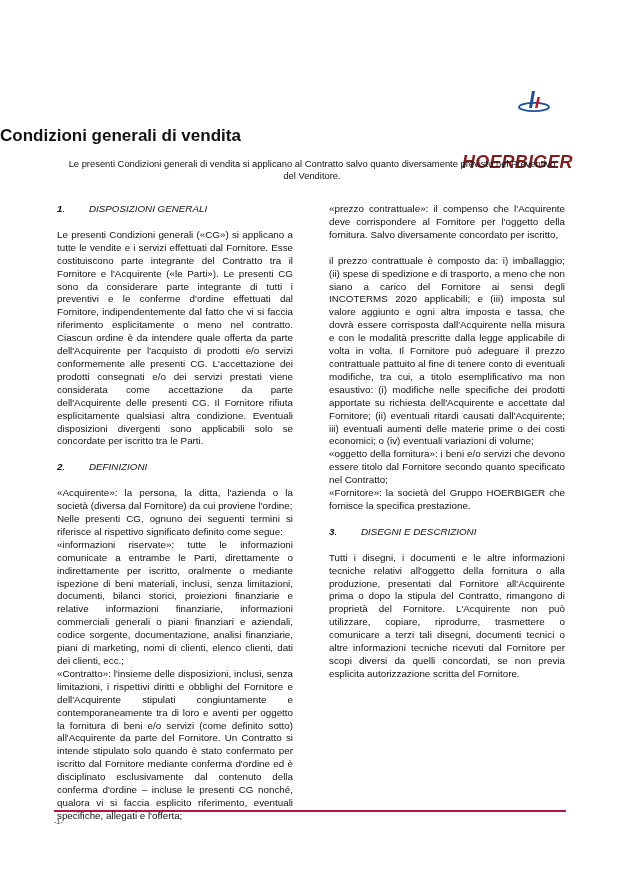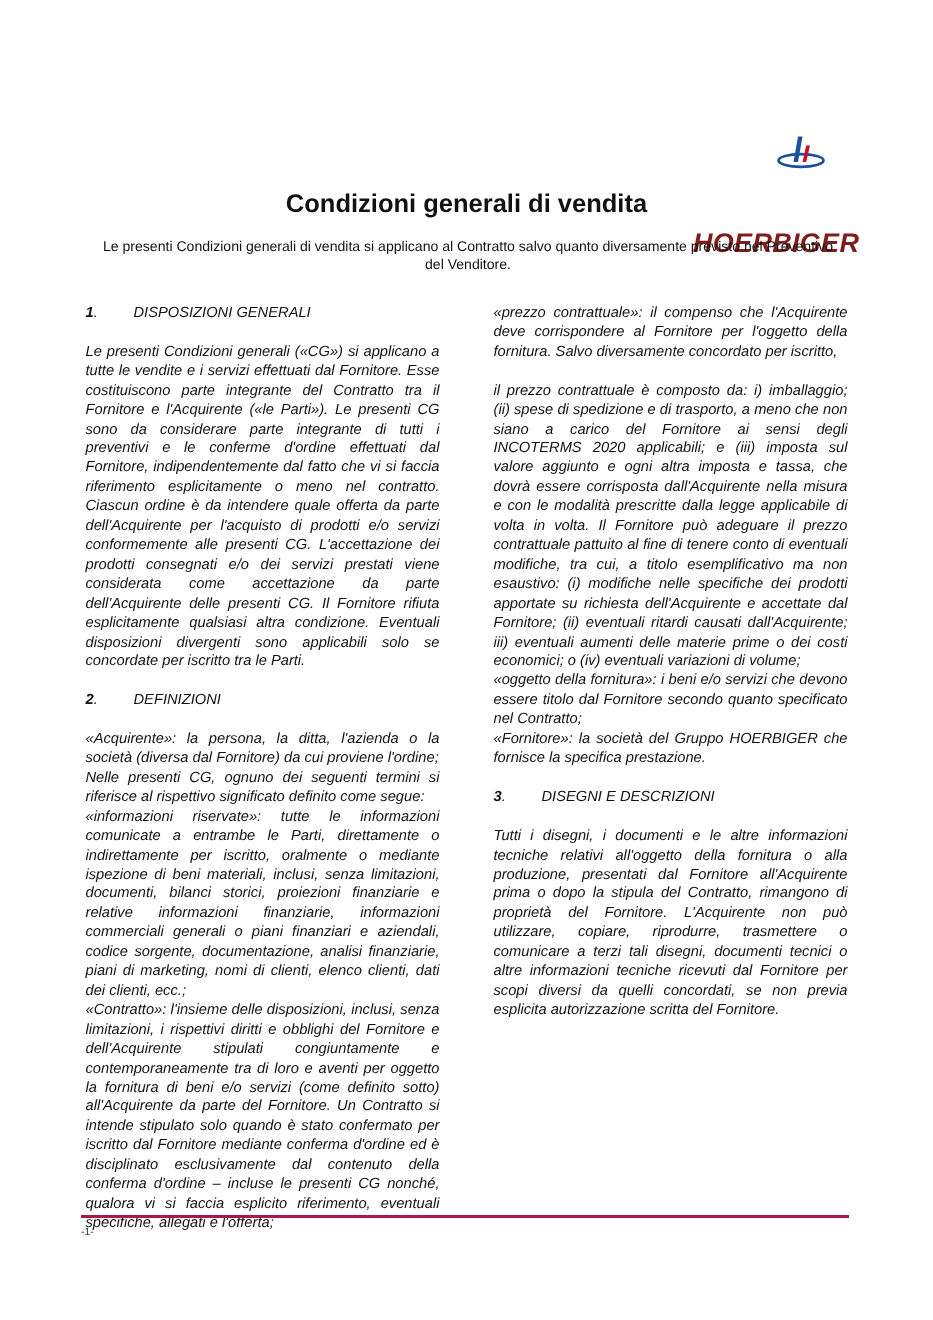--- a/index.html
+++ b/index.html
@@ -1,29 +1,29 @@
 <!DOCTYPE html>
 <html><head>
   <meta charset="utf-8">
   <style>
     html, body { margin: 0; padding: 0; background: #ffffff; }
     body { width: 622px; height: 880px; position: relative; overflow: hidden; font-family: "Liberation Sans", sans-serif; color: #111; }
     .logo { position: absolute; left: 462px; top: 88px; width: 110px; height: 42px; }
     .logo-mark { position: absolute; left: 52px; top: 0; width: 40px; height: 26px; }
     .logo-text { position: absolute; left: 0; top: 20px; font-family: "Liberation Sans", sans-serif; font-weight: bold; font-style: italic; font-size: 18px; color: #7f1d1d; letter-spacing: 0.2px; margin-top: 44px; }
-    .title { position: absolute; left: 0; width: 622px; top: 126px; text-align: center; font-size: 17px; font-weight: bold; color: #111; }
+    .title { position: absolute; left: 0; width: 622px; top: 126px; font-size: 17px; font-weight: bold; color: #111; }
     .subtitle { position: absolute; left: 62px; width: 500px; top: 158px; text-align: center; font-size: 9.4px; line-height: 12px; color: #111; }
     .col { position: absolute; top: 203px; width: 236px; font-size: 9.8px; line-height: 12.9px; text-align: justify; }
     .col-left { left: 57px; }
     .col-right { left: 329px; }
     .heading { font-style: italic; display: flex; margin: 0 0 13px 0; }
     .heading .num { width: 32px; font-weight: normal; }
     .heading .num b { font-weight: bold; }
     .para { margin: 0 0 13px 0; }
-    .para p { margin: 0; font-style: italic; }
+    .para p { margin: 0; }
     .footer-line { position: absolute; left: 54px; top: 810px; width: 512px; height: 2px; background: #b0154a; }
     .page-num { position: absolute; left: 54px; top: 818px; font-size: 7px; color: #333; }
   </style>
 </head>
 <body>
 
 <div class="logo">
   <svg class="logo-mark" viewBox="0 0 40 26">
     <ellipse cx="20" cy="19" rx="15" ry="4.2" fill="none" stroke="#1c4f9c" stroke-width="1.8"></ellipse>
     <path d="M15 20 L18 3 L21 3 L18 20 Z" fill="#1c4f9c"></path>

